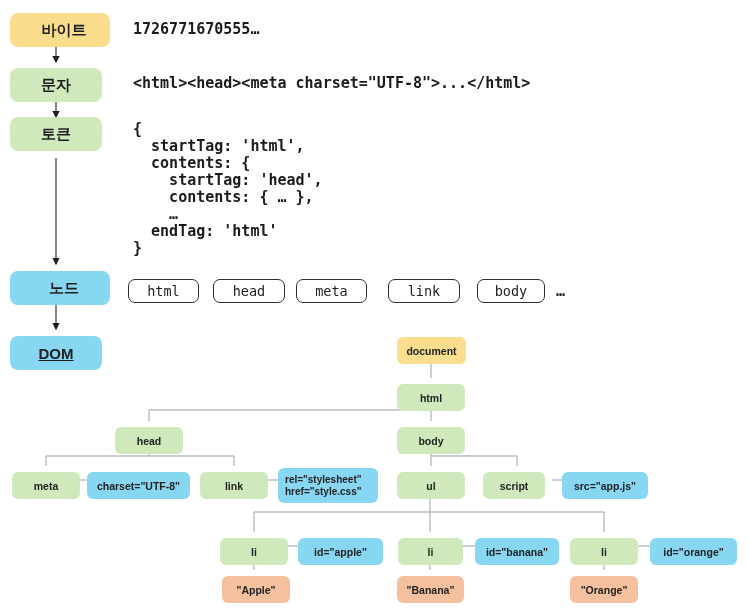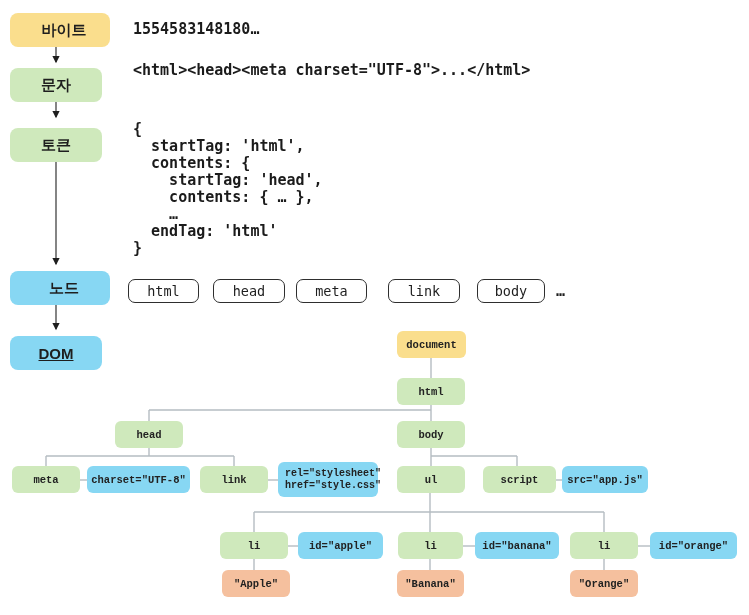--- a/index.html
+++ b/index.html
@@ -13,31 +13,31 @@
   .stage{
     position:absolute;left:10px;width:92px;height:34px;border-radius:8px;
     display:flex;align-items:center;justify-content:center;
     font-weight:bold;font-size:15px;z-index:2;
   }
   .stage.yellow{background:#FADE8D;}
   .stage.green{background:#CFE9BC;text-align:right;}
   .stage.blue{background:#87D7F3;}
   .stage-bytes{top:13px;padding-left:8px;}
   .stage-chars{top:68px;}
-  .stage-tokens{top:128px;}
+  .stage-tokens{top:117px;}
   .stage-nodes{top:271px;padding-left:8px;}
   .stage-dom{top:336px;text-decoration:underline;}
 
   
   .code{
     position:absolute;font-family:"DejaVu Sans Mono","Liberation Mono",monospace;
     font-size:15px;font-weight:600;line-height:17px;white-space:pre;z-index:2;color:#1b1b1b;
   }
   .code-bytes{left:133px;top:21px;}
-  .code-chars{left:133px;top:62px;}
+  .code-chars{left:133px;top:75px;}
   .code-tokens{left:133px;top:121px;margin:0;}
 
   
   .wnode{
     position:absolute;top:279px;height:24px;box-sizing:border-box;
     border:1.5px solid #2e2e2e;border-radius:7px;background:#fff;
     display:flex;align-items:center;justify-content:center;
     font-family:"DejaVu Sans Mono","Liberation Mono",monospace;font-size:13.5px;z-index:2;
   }
   .wn-0{left:128px;width:71px;}
@@ -47,40 +47,40 @@
   .wn-4{left:477px;width:68px;}
   .row-ellipsis{
     position:absolute;left:556px;top:282px;font-weight:bold;font-size:15px;z-index:2;
     font-family:"DejaVu Sans Mono","Liberation Mono",monospace;
   }
 
   
   .tnode{
     position:absolute;height:27px;border-radius:6px;z-index:2;box-sizing:border-box;
     display:flex;align-items:center;justify-content:center;
-    font-family:Liberation Mono, monospace;
-    font-weight:bold;font-size:10.5px;color:#222;
+    font-family:Liberation Sans, sans-serif;
+    font-weight:bold;font-size:10.5px;color:#222;margin-top:6px;
   }
   .tnode.yellow{background:#FADE8D;}
   .tnode.green{background:#CFE9BC;}
   .tnode.blue{background:#87D7F3;}
   .tnode.orange{background:#F5C09E;}
   .pos-document{left:397px;top:331px;width:69px;}
   .pos-html{left:397px;top:378px;width:68px;}
   .pos-head{left:115px;top:421px;width:68px;}
   .pos-body{left:397px;top:421px;width:68px;}
   .pos-meta{left:12px;top:466px;width:68px;}
   .pos-meta-attr{left:87px;top:466px;width:103px;}
   .pos-link{left:200px;top:466px;width:68px;}
   .pos-link-attr{
     left:278px;top:462px;width:100px;height:35px;font-size:10px;line-height:12px;
     white-space:pre;justify-content:flex-start;padding-left:7px;
   }
   .pos-ul{left:397px;top:466px;width:68px;}
-  .pos-script{left:483px;top:466px;width:73px;}
+  .pos-script{left:483px;top:466px;width:62px;}
   .pos-script-attr{left:562px;top:466px;width:86px;}
   .pos-li1{left:220px;top:532px;width:68px;}
   .pos-li1-attr{left:298px;top:532px;width:85px;}
   .pos-li2{left:398px;top:532px;width:65px;}
   .pos-li2-attr{left:475px;top:532px;width:84px;}
   .pos-li3{left:570px;top:532px;width:68px;}
   .pos-li3-attr{left:650px;top:532px;width:87px;}
   .pos-text1{left:222px;top:570px;width:68px;}
   .pos-text2{left:397px;top:570px;width:67px;}
   .pos-text3{left:570px;top:570px;width:68px;}
@@ -132,21 +132,21 @@
       <line x1="638" y1="546" x2="650" y2="546"></line>
     </g>
   </svg>
 
   <div class="stage yellow stage-bytes">바이트</div>
   <div class="stage green stage-chars">문자</div>
   <div class="stage green stage-tokens">토큰</div>
   <div class="stage blue stage-nodes">노드</div>
   <div class="stage blue stage-dom">DOM</div>
 
-  <div class="code code-bytes">1554583148180…</div>
+  <div class="code code-bytes">1726771670555…</div>
   <div class="code code-chars">&lt;html&gt;&lt;head&gt;&lt;meta charset="UTF-8"&gt;...&lt;/html&gt;</div>
   <pre class="code code-tokens">{
   startTag: 'html',
   contents: {
     startTag: 'head',
     contents: { … },
     …
   endTag: 'html'
 }</pre>
 

